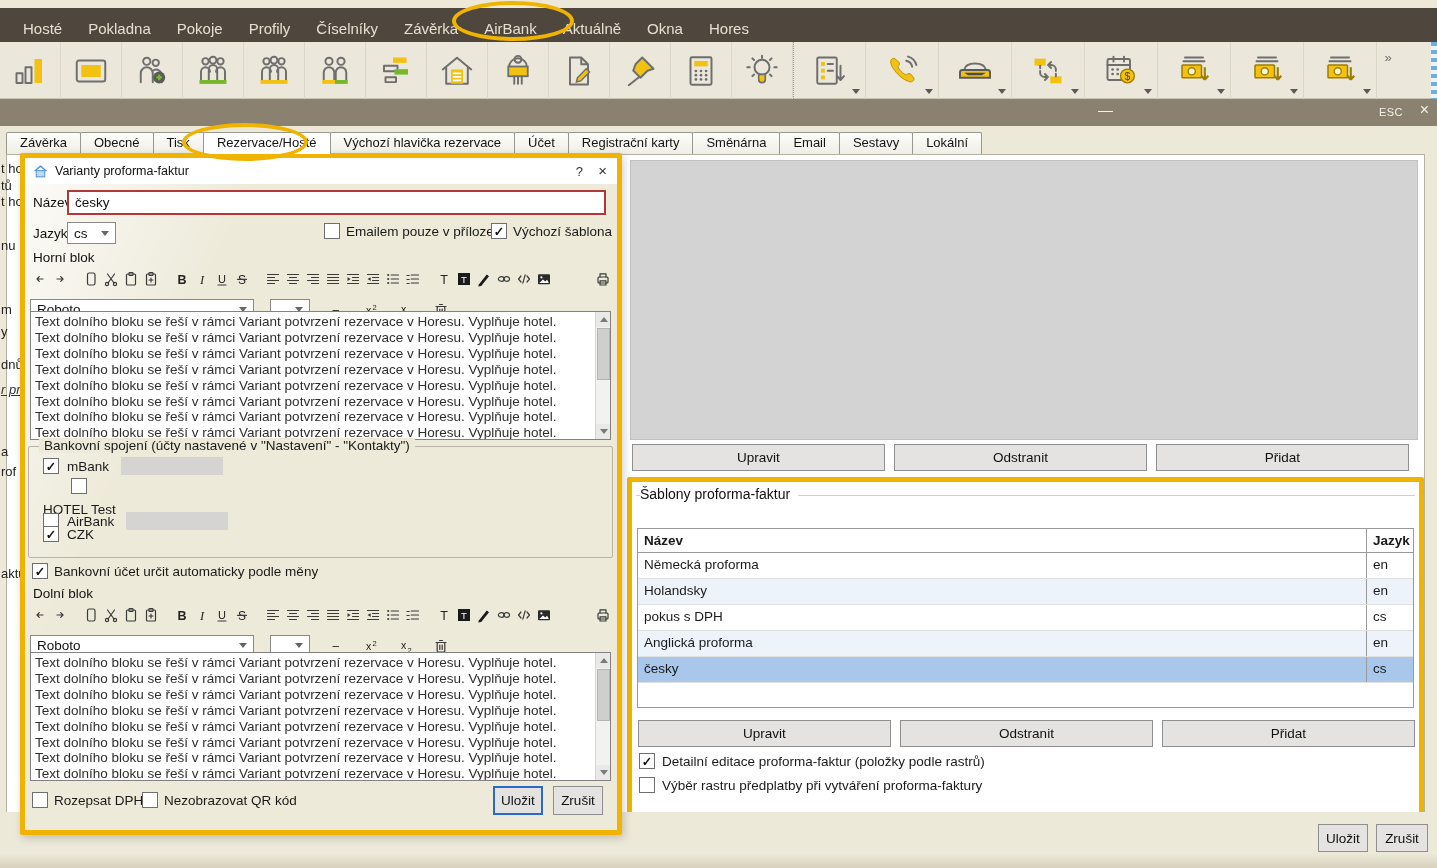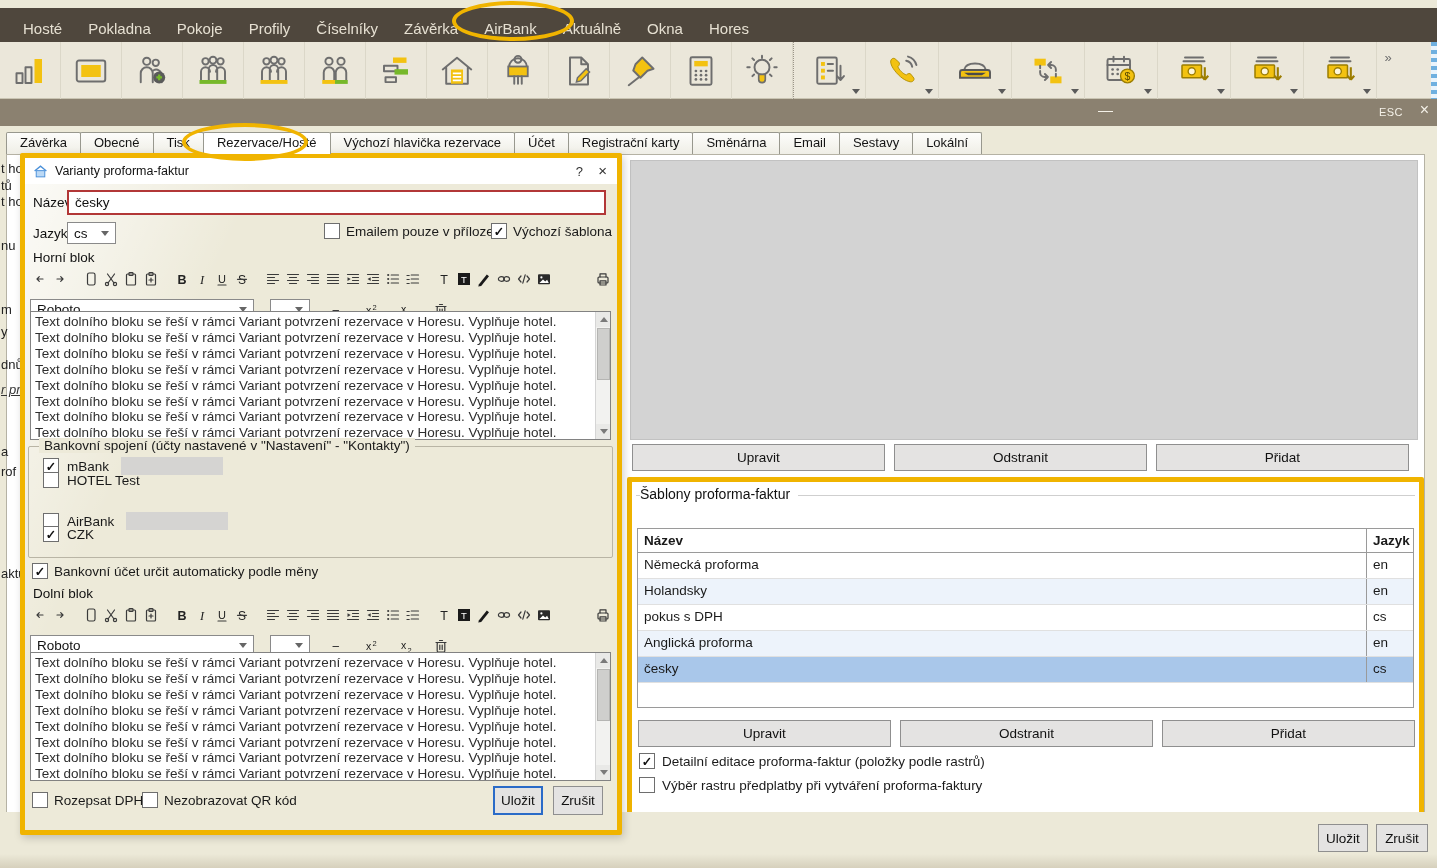--- a/index.html
+++ b/index.html
@@ -663,21 +663,21 @@
       </div>
 
       <div class="bank">
         <span class="bank-legend">Bankovní spojení (účty nastavené v "Nastavení" - "Kontakty")</span>
         <div id="bank-rows"></div>
       <div class="bank-row" style="top: 10px;">
             <span class="cb checked"></span>
             <span>mBank</span>
             <span class="redact"></span>
           </div>
-          <div class="bank-row" style="top: 25px;">
+          <div class="bank-row" style="top: 31px; flex-direction: column;">
             <span class="cb"></span>
             <span>HOTEL Test</span>
           </div>
           <div class="bank-row" style="top: 65px;">
             <span class="cb"></span>
             <span>AirBank</span>
             <span class="redact"></span>
           </div>
           <div class="bank-row" style="top: 79px;">
             <span class="cb checked"></span>

